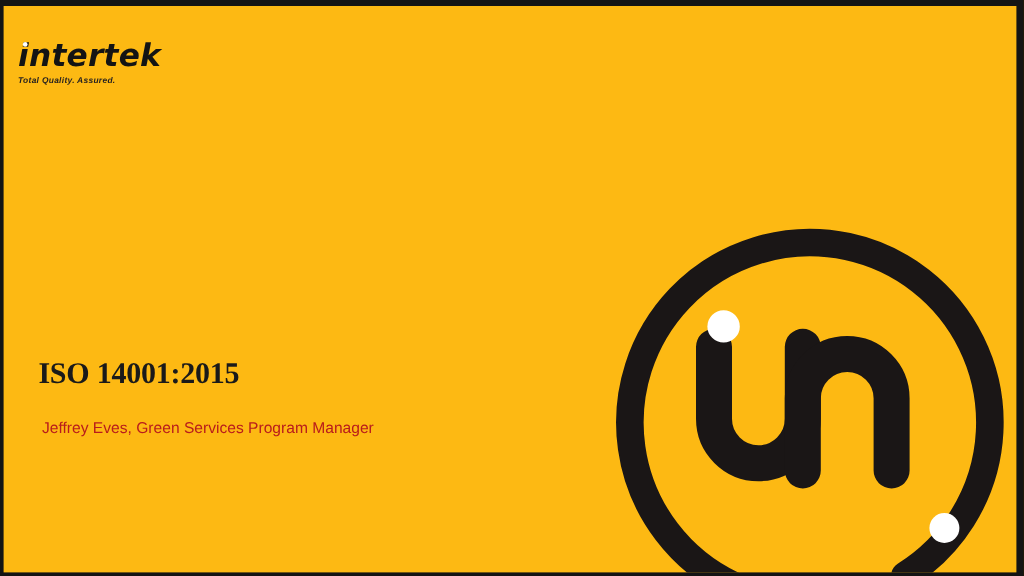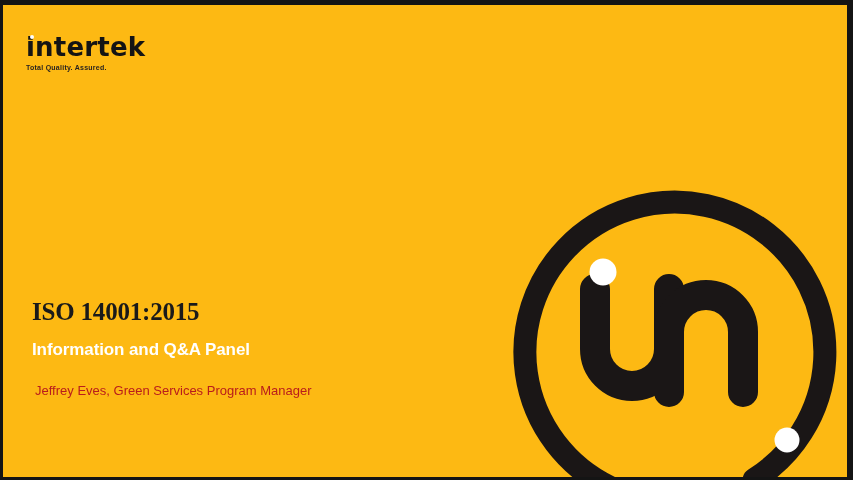--- a/index.html
+++ b/index.html
@@ -32,24 +32,25 @@
     top: 172px;
     width: 360px;
     height: 360px;
     pointer-events: none;
   }
   .brandmark svg { display: block; width: 360px; height: 360px; }
 
   
   .logo {
     position: absolute;
-    left: 23px;
+    left: 12px;
     top: 28px;
     width: 190px;
     height: 46px;
+    font-style: italic;
   }
   .logo-wordmark {
     position: relative;
     display: block;
     font-family: "DejaVu Sans", sans-serif;
     font-size: 26px;
     font-weight: 600;
     letter-spacing: 0.2px;
     color: #141414;
     line-height: 28px;
@@ -140,18 +141,17 @@
     <div class="logo">
       <span class="logo-wordmark">
         <span class="logo-idot"></span>
         <span>intertek</span>
       </span>
       <span class="logo-tagline">Total Quality. Assured.</span>
     </div>
 
     <div class="titleblock">
       <h1 class="title">ISO 14001:2015</h1>
-      <p class="subtitle">Information and Q&amp;A Panel</p>
       <p class="presenter">Jeffrey Eves, Green Services Program Manager</p>
     </div>
 
   </div>
 </div>
 
 </body></html>

